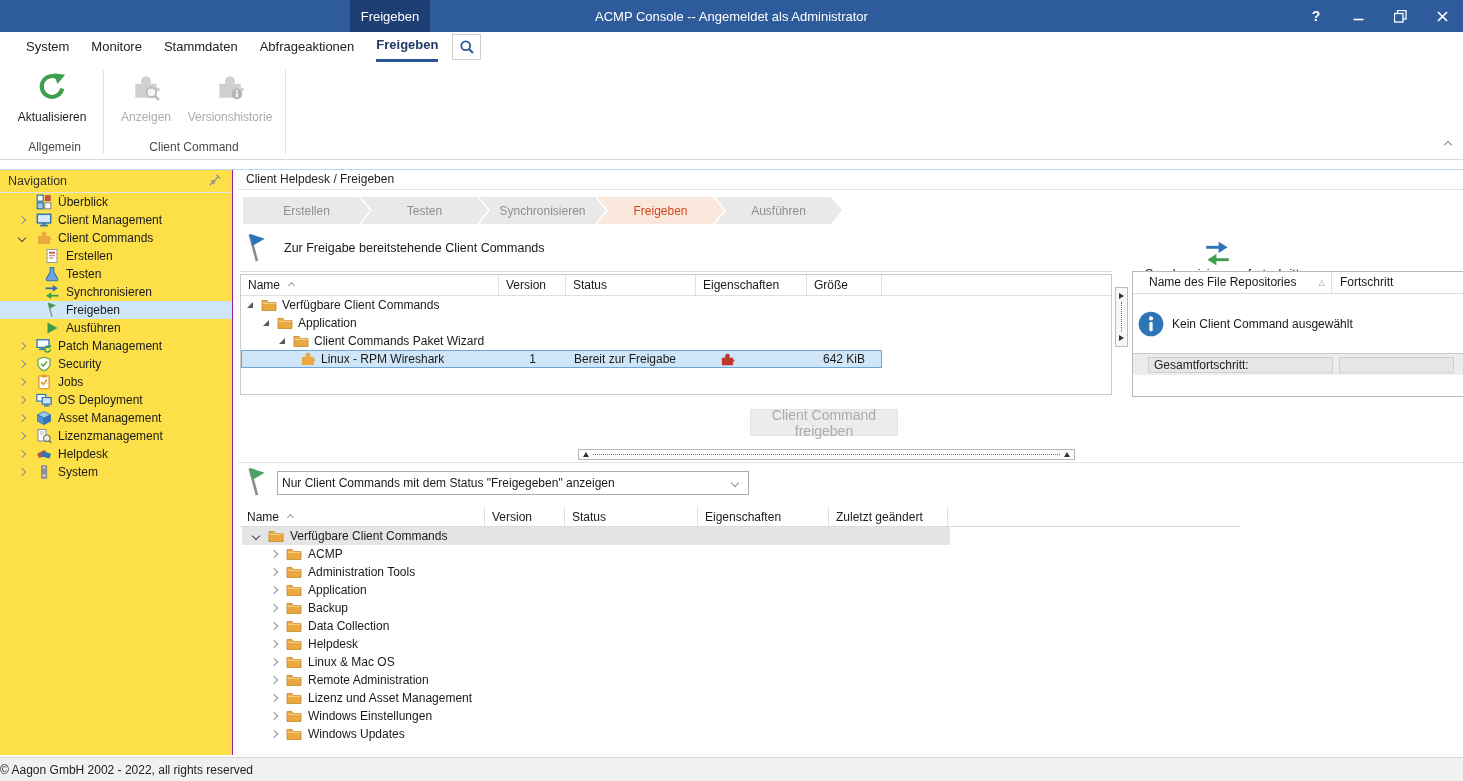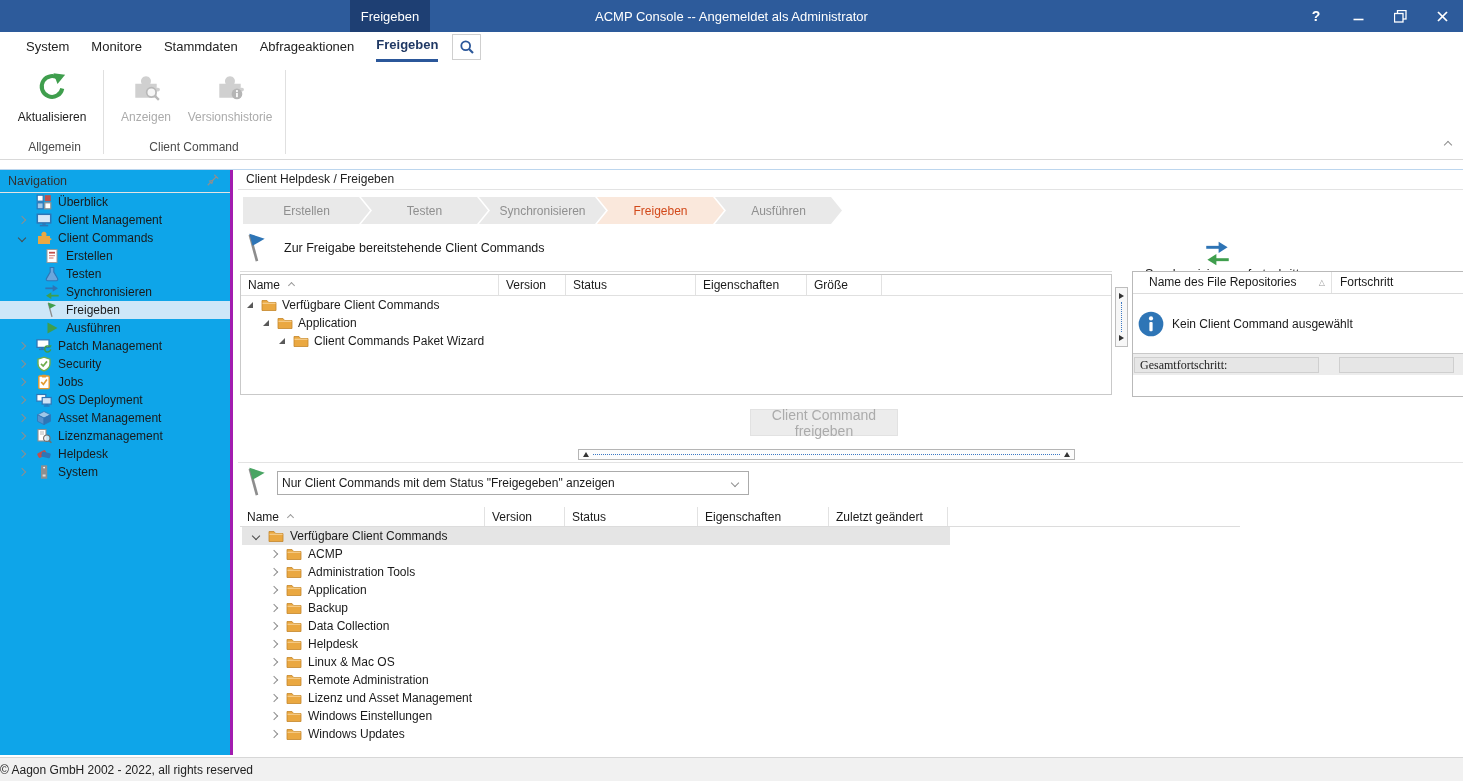--- a/index.html
+++ b/index.html
@@ -50,22 +50,22 @@
   .chev.dark { border-color:#4a4a4a; }
   .chev.sort { width:5px; height:5px; margin-left:9px; border-color:#9a9a9a; vertical-align:1px; }
   .tri-exp { width:0; height:0; border-bottom:6px solid #595959; border-left:6px solid transparent; }
   .arr-u { width:0; height:0; border-bottom:5px solid #333;
            border-left:3.5px solid transparent; border-right:3.5px solid transparent; }
   .arr-r { width:0; height:0; border-left:5px solid #333;
            border-top:3.5px solid transparent; border-bottom:3.5px solid transparent; }
 
   
   .topline { position:absolute; left:0; top:169px; width:1463px; height:1px; background:#bcd6ee; }
-  .sidebar { position:absolute; left:0; top:170px; width:233px; height:585px; background:#0ea5e9;
-             border-right:3px solid #a21caf; }
+  .sidebar { position:absolute; left:0; top:170px; width:233px; height:585px; background:#fde047;
+             border-right:1px solid #a21caf; }
   .sb-header { height:23px; display:flex; align-items:center; border-bottom:1px solid #e3e3e3; }
   .sb-header .sb-title { margin-left:8px; font-size:12.5px; color:#333; flex:1; }
   .sb-header .pinbox { margin-right:10px; }
   .nrow { height:18px; display:flex; align-items:center; cursor:default; }
   .nrow.selected { background:var(--nav-sel,#cde7f8); }
   .nrow .chevbox { width:12px; margin-left:16px; display:flex; justify-content:center; }
   .nrow .nicon { width:16px; height:16px; margin-left:8px; flex:0 0 16px; }
   .nrow.lvl1 .nicon { margin-left:44px; }
   .nrow .nlabel { margin-left:6px; white-space:nowrap; }
 
@@ -127,21 +127,21 @@
   .sync-head { height:22px; display:flex; border-bottom:1px solid #dcdcdc; align-items:center; }
   .sync-head .sh1 { width:198px; padding-left:16px; display:flex; align-items:center; height:100%; line-height:21px; }
   .sync-head .sh1 .tri-outline { margin-left:auto; margin-right:6px; font-size:8px; color:#9a9a9a; }
   .sync-head .sh2 { flex:1; border-left:1px solid #e2e2e2; padding-left:8px; line-height:21px; height:100%; }
   .sync-body { height:59px; display:flex; align-items:center; }
   .sync-body .sicon { width:26px; height:26px; margin-left:5px; flex:0 0 26px; }
   .sync-body .smsg { margin-left:8px; }
   .sync-foot { height:22px; border-top:1px solid #c9c9c9; background:#ececec; position:relative; }
   .sf-cell { position:absolute; top:3px; height:16px; background:#e6e6e6; border:1px solid #cfcfcf;
              line-height:14px; padding-left:5px; color:#222; }
-  .sf-label { left:1px; width:185px;font-family:Liberation Serif, serif; }
+  .sf-label { left:15px; width:185px; }
   .sf-empty { left:206px; width:115px; }
 
   
   .lower-filter { position:absolute; left:246px; top:466px; display:flex; align-items:flex-start; }
   .dropdown { position:absolute; left:277px; top:471px; width:472px; height:24px;
               border:1px solid #ababab; background:#fff; display:flex; align-items:center; }
   .dropdown .dtext { margin-left:4px; flex:1; white-space:nowrap; overflow:hidden; }
   .dropdown .chev { margin-right:10px; }
   .ltable { position:absolute; left:240px; top:507px; width:1000px; }
   .ltable .thead { border-bottom:1px solid #dcdcdc; height:20px; }
@@ -528,20 +528,36 @@
       </svg>
     <span class="tname">Application</span>
   </div>
   <div class="trow ind2">
     <span class="tri-exp texp"></span>
     <svg class="ticon">
         <use href="#s-folder"></use>
       </svg>
     <span class="tname">Client Commands Paket Wizard</span>
   </div>
+  <div class="trow selrow">
+    <span class="cell c-name">
+      <svg class="ticon" style="color:#eaa841">
+          <use href="#s-puzzle"></use>
+        </svg>
+      <span class="tname">Linux - RPM Wireshark</span>
+    </span>
+    <span class="cell c-ver">1</span>
+    <span class="cell c-status">Bereit zur Freigabe</span>
+    <span class="cell c-eig">
+      <svg width="15" height="15" style="color:#c0392b">
+          <use href="#s-puzzle"></use>
+        </svg>
+    </span>
+    <span class="cell c-size">642 KiB</span>
+  </div>
 </div>
 
 <div class="mini-splitter">
   <span class="arr-r"></span>
   <span class="vdots"></span>
   <span class="arr-r"></span>
 </div>
 <div class="sync-title">
   <svg width="27" height="27">
       <use href="#s-sync"></use>

